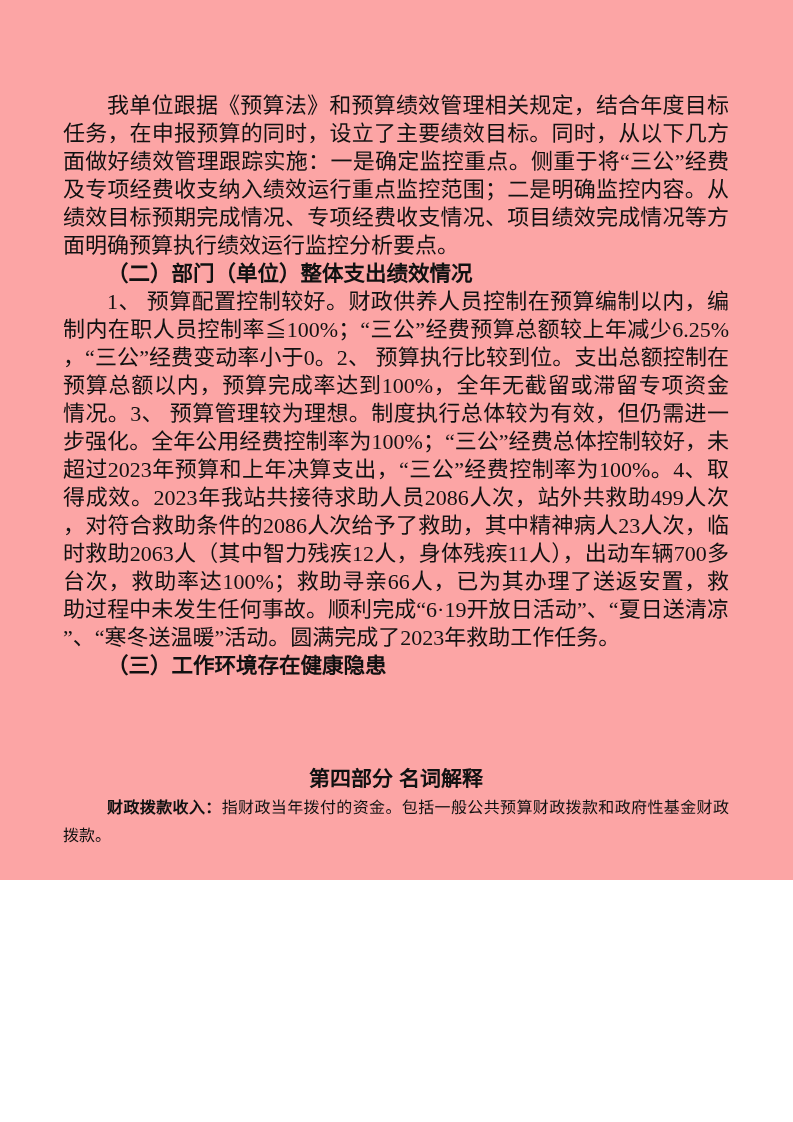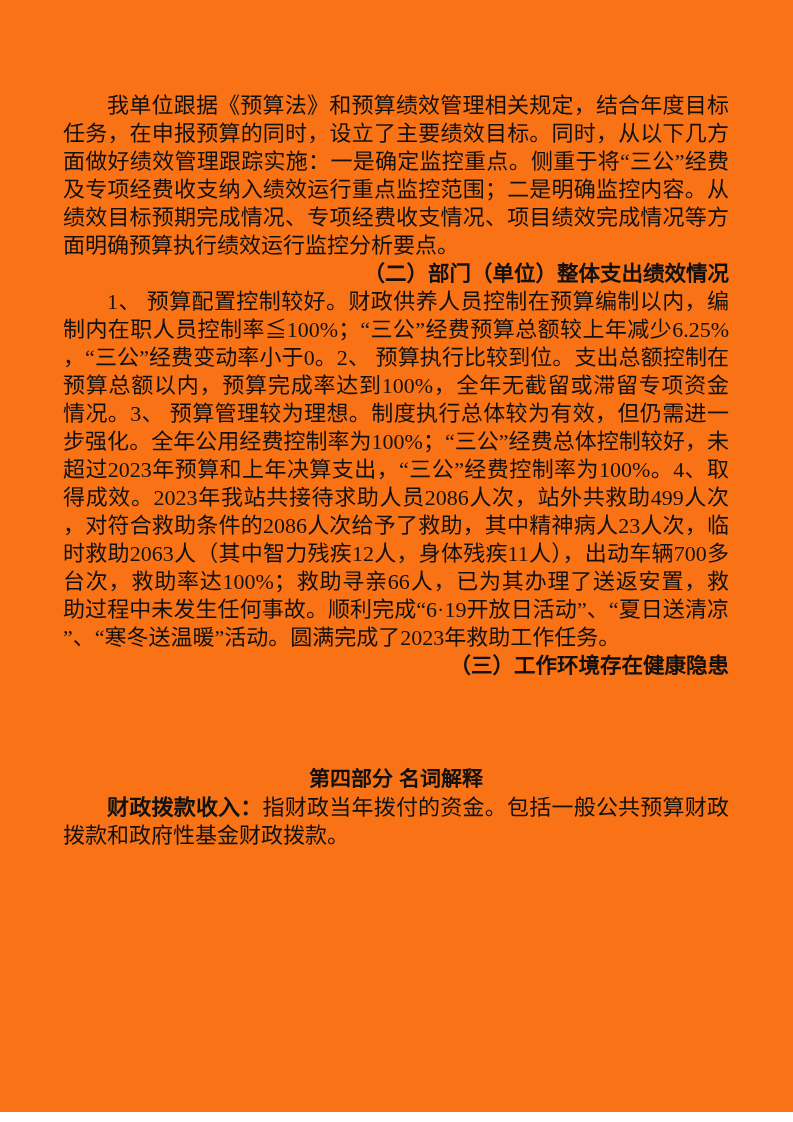--- a/index.html
+++ b/index.html
@@ -3,22 +3,22 @@
 <meta charset="utf-8">
 <style>
   html, body {
     margin: 0;
     padding: 0;
     background: #ffffff;
   }
   .page {
     position: relative;
     width: 793px;
-    height: 1112px;
-    background: #f97316;
+    height: 880px;
+    background: #fca5a5;
     overflow: hidden;
     font-family: "Liberation Serif", "DejaVu Serif", serif;
     color: #111111;
   }
   .content {
     position: absolute;
     left: 63px;
     top: 92px;
     width: 666px;
   }
@@ -33,34 +33,34 @@
     word-break: break-all;
     line-break: anywhere;
   }
   .sub-heading {
     margin: 0;
     font-family: "Liberation Sans", "DejaVu Sans", sans-serif;
     font-weight: 700;
     font-size: 21.5px;
     line-height: 28px;
     text-indent: 44px;
-    text-align: right;
+    text-align: left;
   }
   .part-title {
     margin: 84px 0 0 0;
     font-family: "Liberation Sans", "DejaVu Sans", sans-serif;
     font-weight: 700;
     font-size: 21px;
     line-height: 30px;
     text-align: center;
     text-indent: 0;
   }
   .definition {
     margin: 0;
-    font-size: 22px;
+    font-size: 16px;
     line-height: 28px;
     text-align: justify;
     text-justify: inter-character;
     text-indent: 44px;
     word-break: break-all;
     line-break: anywhere;
   }
   .definition .term {
     font-family: "Liberation Sans", "DejaVu Sans", sans-serif;
     font-weight: 700;

